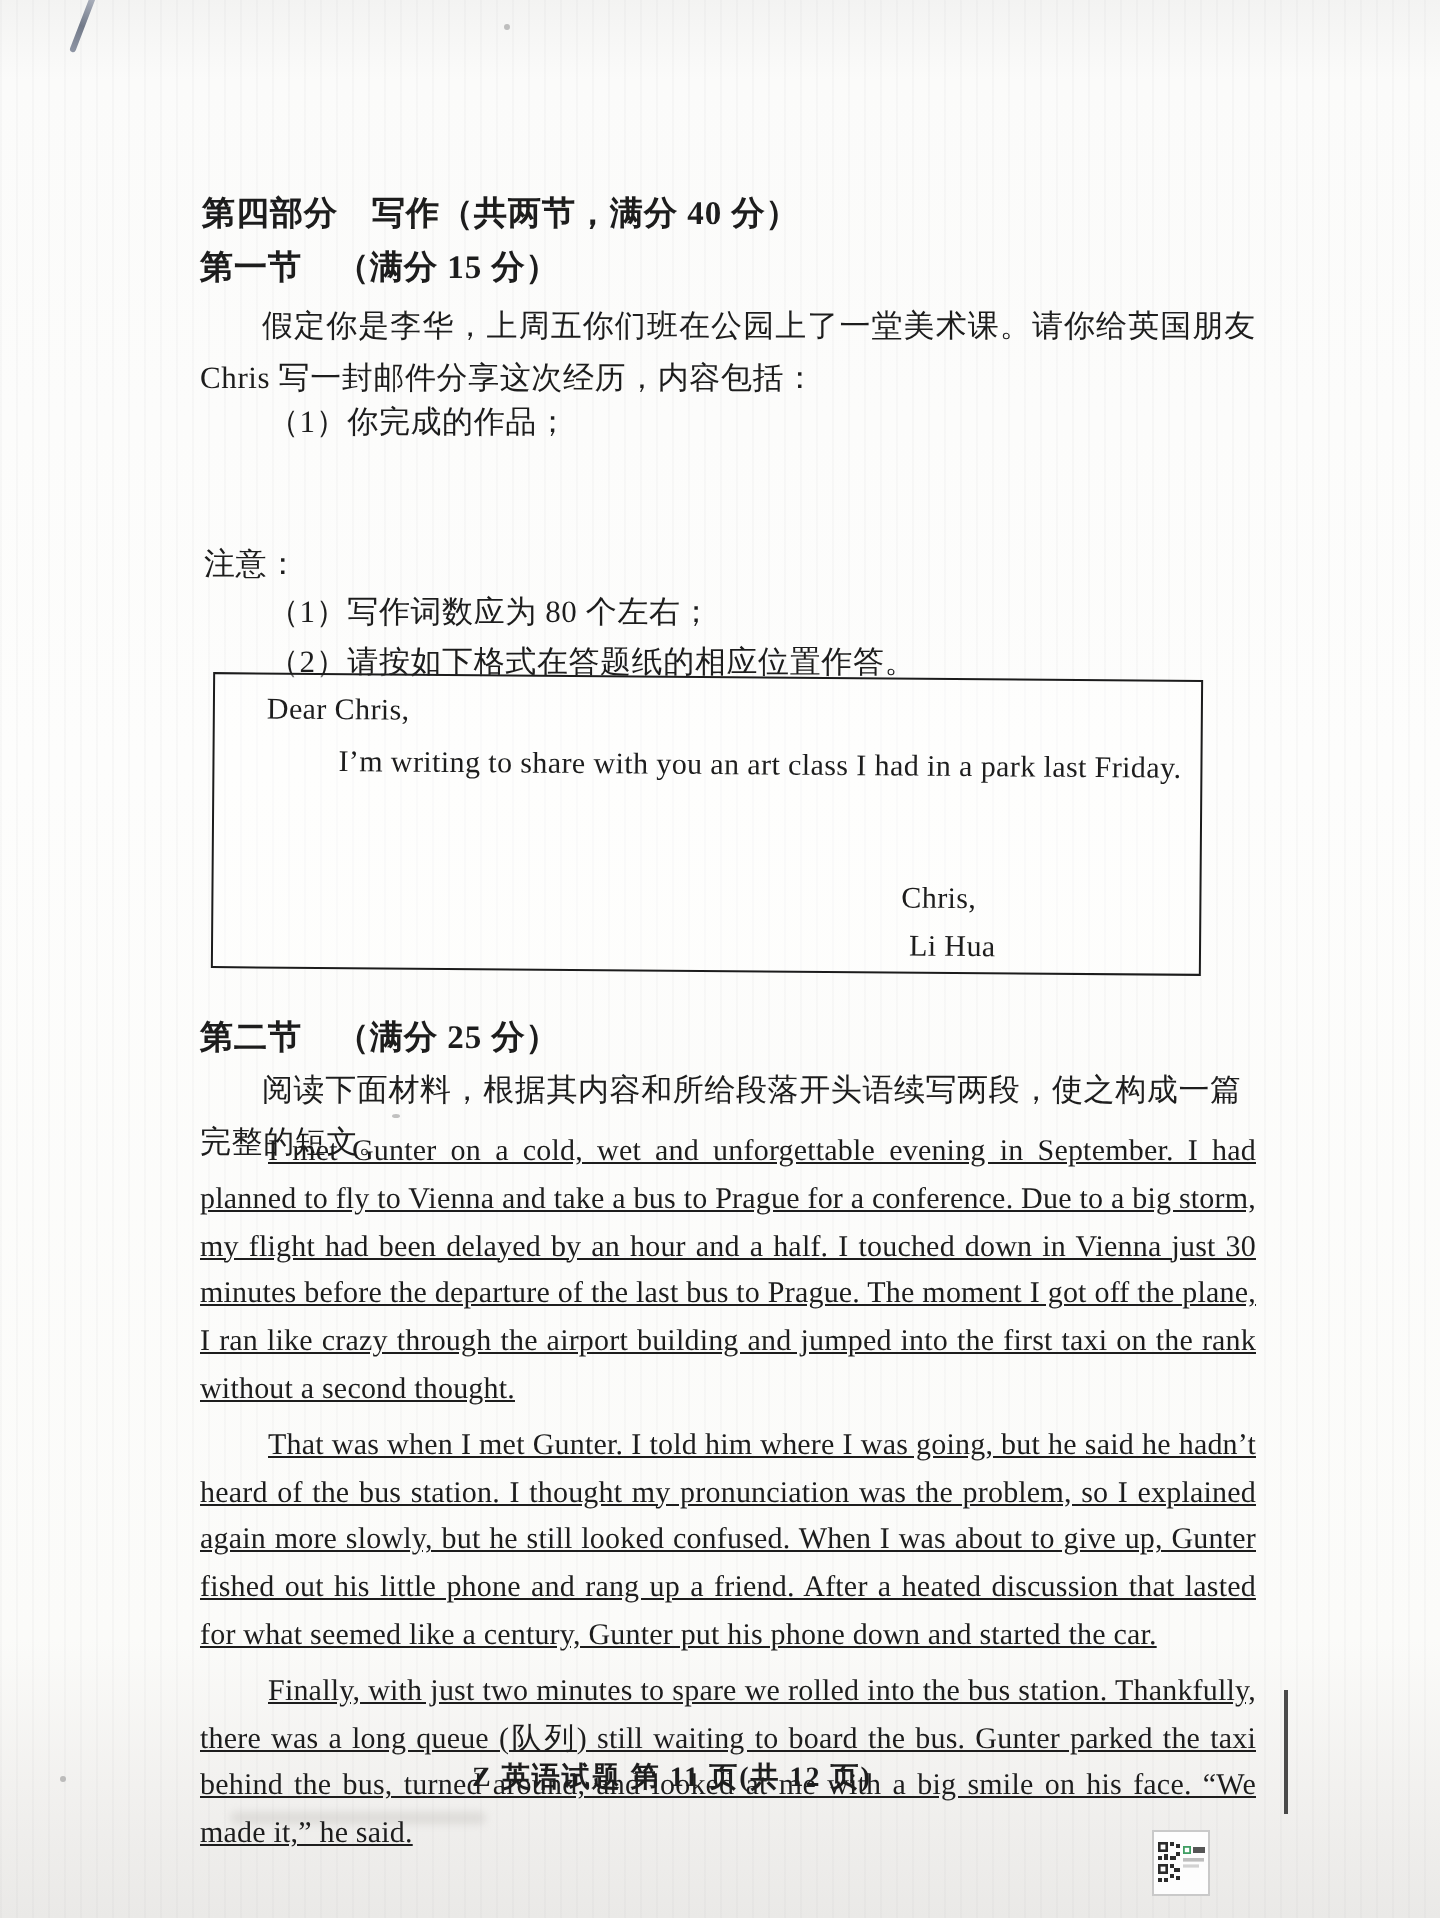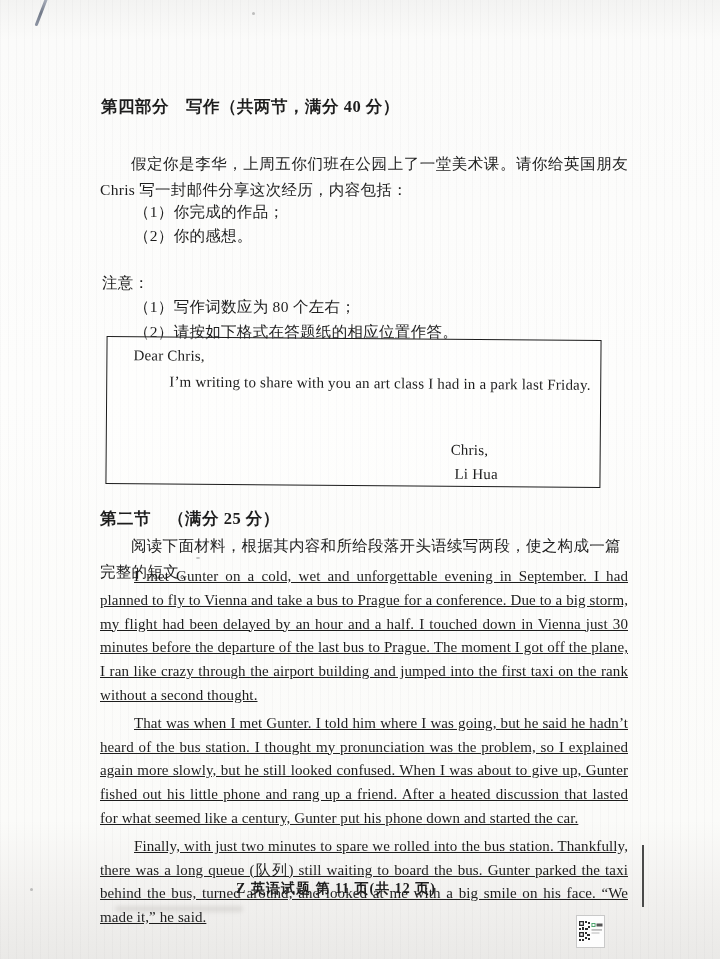--- a/index.html
+++ b/index.html
@@ -64,25 +64,25 @@
 
   <div class="abs pen-slash" style="left:40px;top:-4px;"></div>
   <div class="abs speck" style="left:252px;top:12px;width:3px;height:3px;"></div>
   <div class="abs speck" style="left:196px;top:557px;width:4px;height:2px;"></div>
   <div class="abs speck" style="left:30px;top:888px;width:3px;height:3px;"></div>
   <div class="abs smudge" style="left:115px;top:906px;"></div>
   <div class="abs pen-vline" style="left:642px;top:845px;"></div>
 
   <div class="abs heading" style="left:101px;top:96px;">第四部分　写作（共两节，满分 40 分）</div>
 
+  <div class="abs heading" style="left:100px;top:123px;">第一节　（满分 15 分）</div>
 
   <div class="abs cn prompt-block" style="left:100px;top:151px;">假定你是李华，上周五你们班在公园上了一堂美术课。请你给英国朋友 Chris 写一封邮件分享这次经历，内容包括：</div>
 
   <div class="abs cn list-line" style="left:134px;top:199px;">（1）你完成的作品；</div>
-  <div class="abs cn list-line" style="left:134px;top:223px;">（2）你的感想。</div>
 
   <div class="abs cn cn-bold" style="left:102px;top:270px;">注意：</div>
   <div class="abs cn list-line" style="left:134px;top:294px;">（1）写作词数应为 80 个左右；</div>
   <div class="abs cn list-line" style="left:134px;top:319px;">（2）请按如下格式在答题纸的相应位置作答。</div>
 
   <div class="abs letter-box" style="left:106px;top:338px;width:493px;height:146px;">
     <div class="letter-line" style="left:26px;top:10px;">Dear Chris,</div>
     <div class="letter-line" style="left:62px;top:36px;">I’m writing to share with you an art class I had in a park last Friday.</div>
     <div class="letter-line" style="left:344px;top:102px;">Chris,</div>
     <div class="letter-line" style="left:348px;top:126px;">Li Hua</div>

